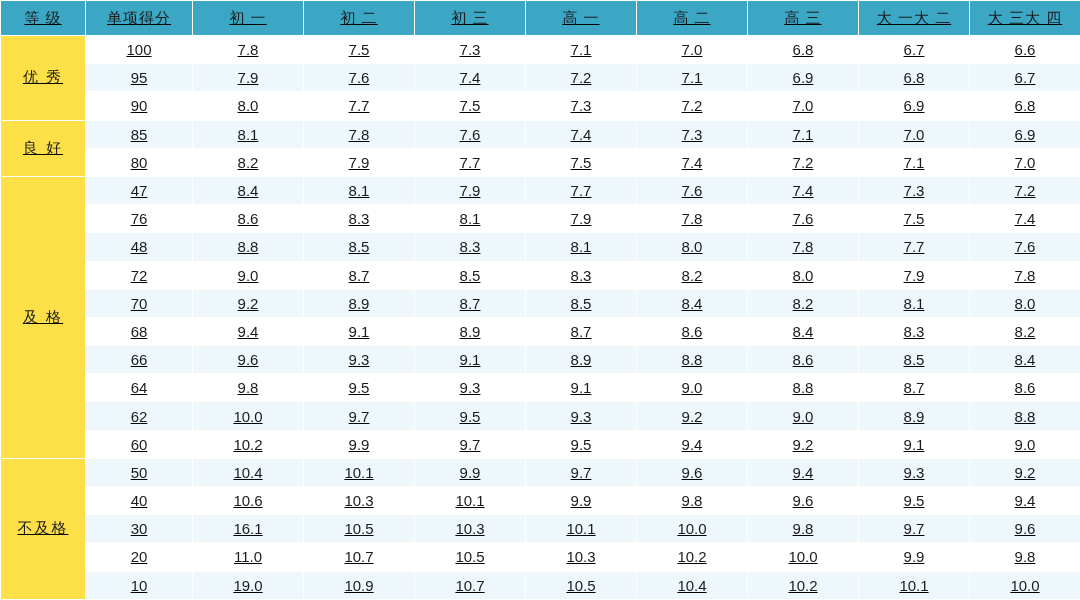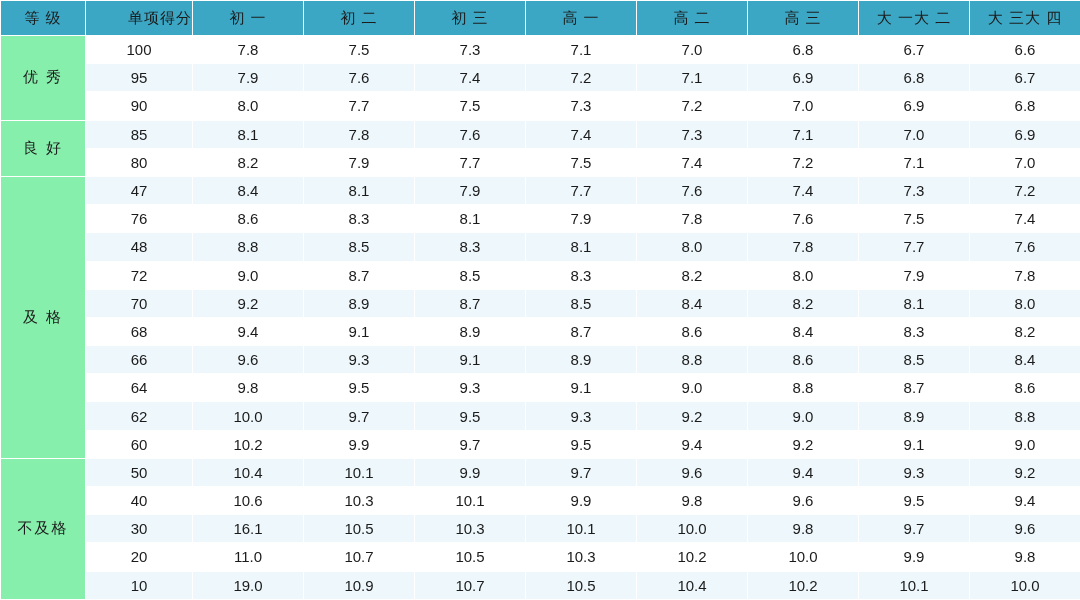--- a/index.html
+++ b/index.html
@@ -11,44 +11,45 @@
     width: 1080px;
     height: 600px;
     font-family: "Liberation Sans", "DejaVu Sans", sans-serif;
     overflow: hidden;
   }
   table.score-table {
     border-collapse: collapse;
     width: 1080px;
     height: 600px;
     table-layout: fixed;
+    text-decoration: underline;
   }
   table.score-table th,
   table.score-table td {
     border: 1px solid #ffffff;
     text-align: center;
     vertical-align: middle;
     font-size: 15px;
     color: #1b1b1b;
     padding: 0;
   }
   thead th {
     background: #3ba7c4;
     color: #ffffff;
     font-size: 17px;
     font-weight: normal;
     height: 34px;
     letter-spacing: 1px;
   }
   thead th.col-grade { width: 84px; }
-  thead th.col-score { width: 106px; text-align: right; }
+  thead th.col-score { width: 106px; }
   thead th.col-year { width: 110px; }
 
   td.grade-cell {
-    background: #86efac;
+    background: #fde047;
     font-size: 17px;
     letter-spacing: 2px;
     color: #111111;
     margin-left: 44px;
   }
   tbody tr.odd td.data-cell { background: #ffffff; }
   tbody tr.even td.data-cell { background: #eef7fb; }
   tbody tr.odd td.score-cell { background: #ffffff; }
   tbody tr.even td.score-cell { background: #eef7fb; }
 

